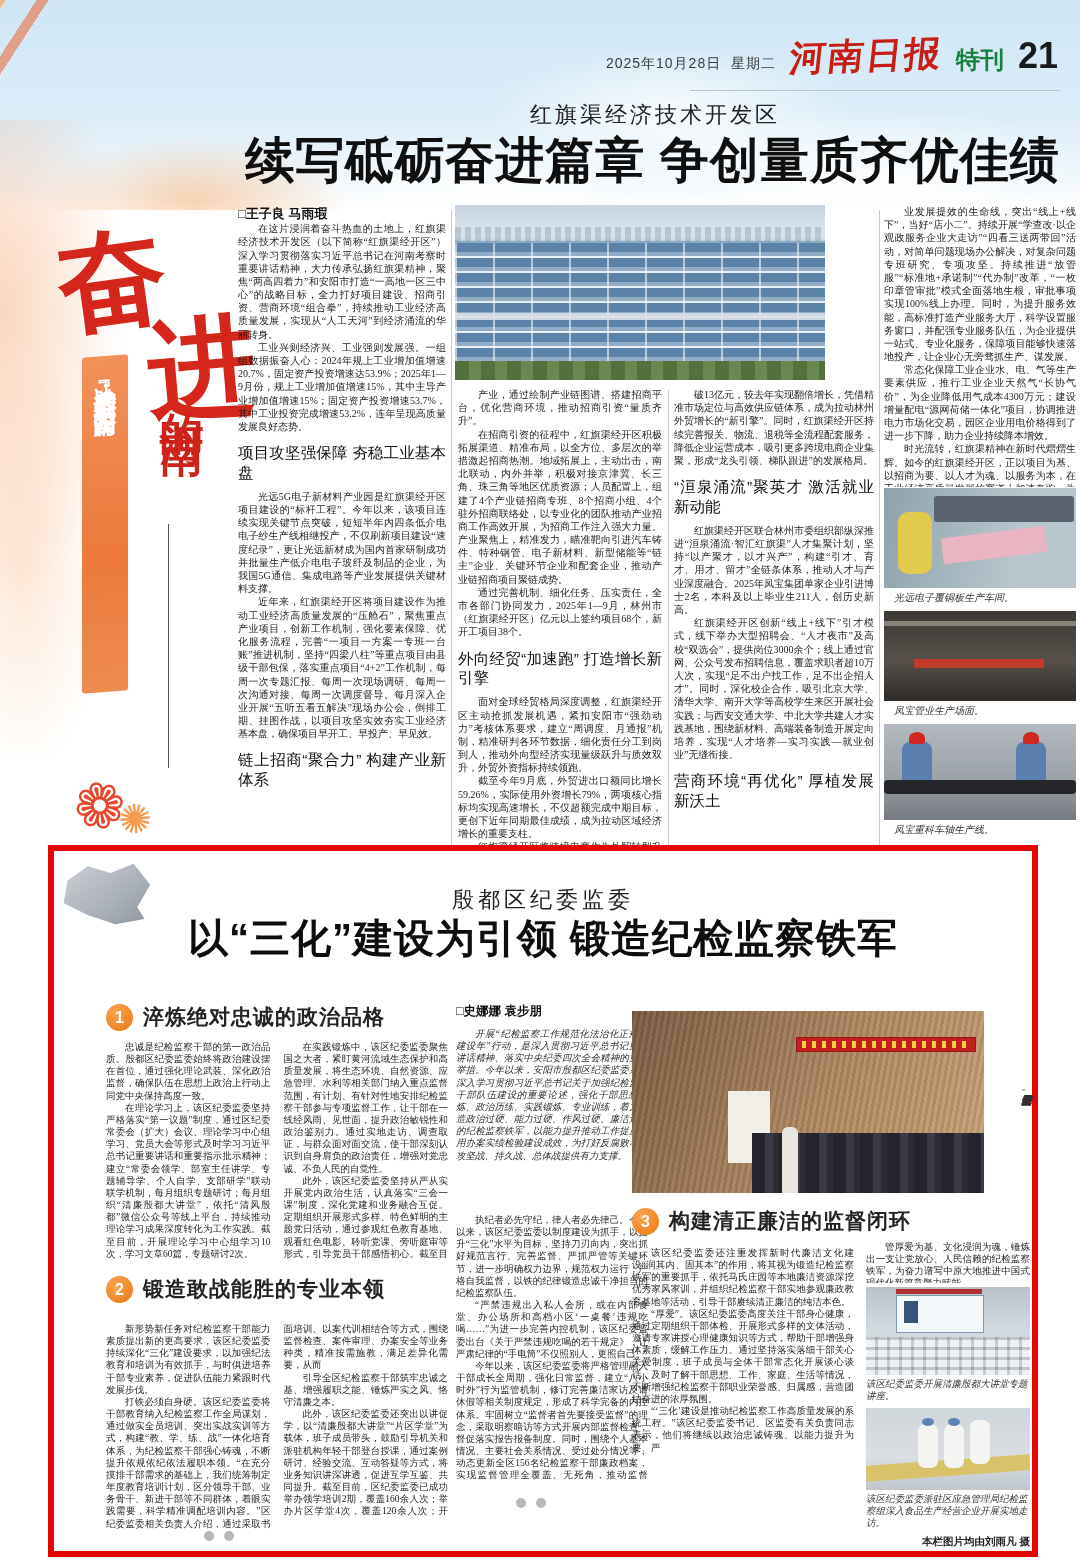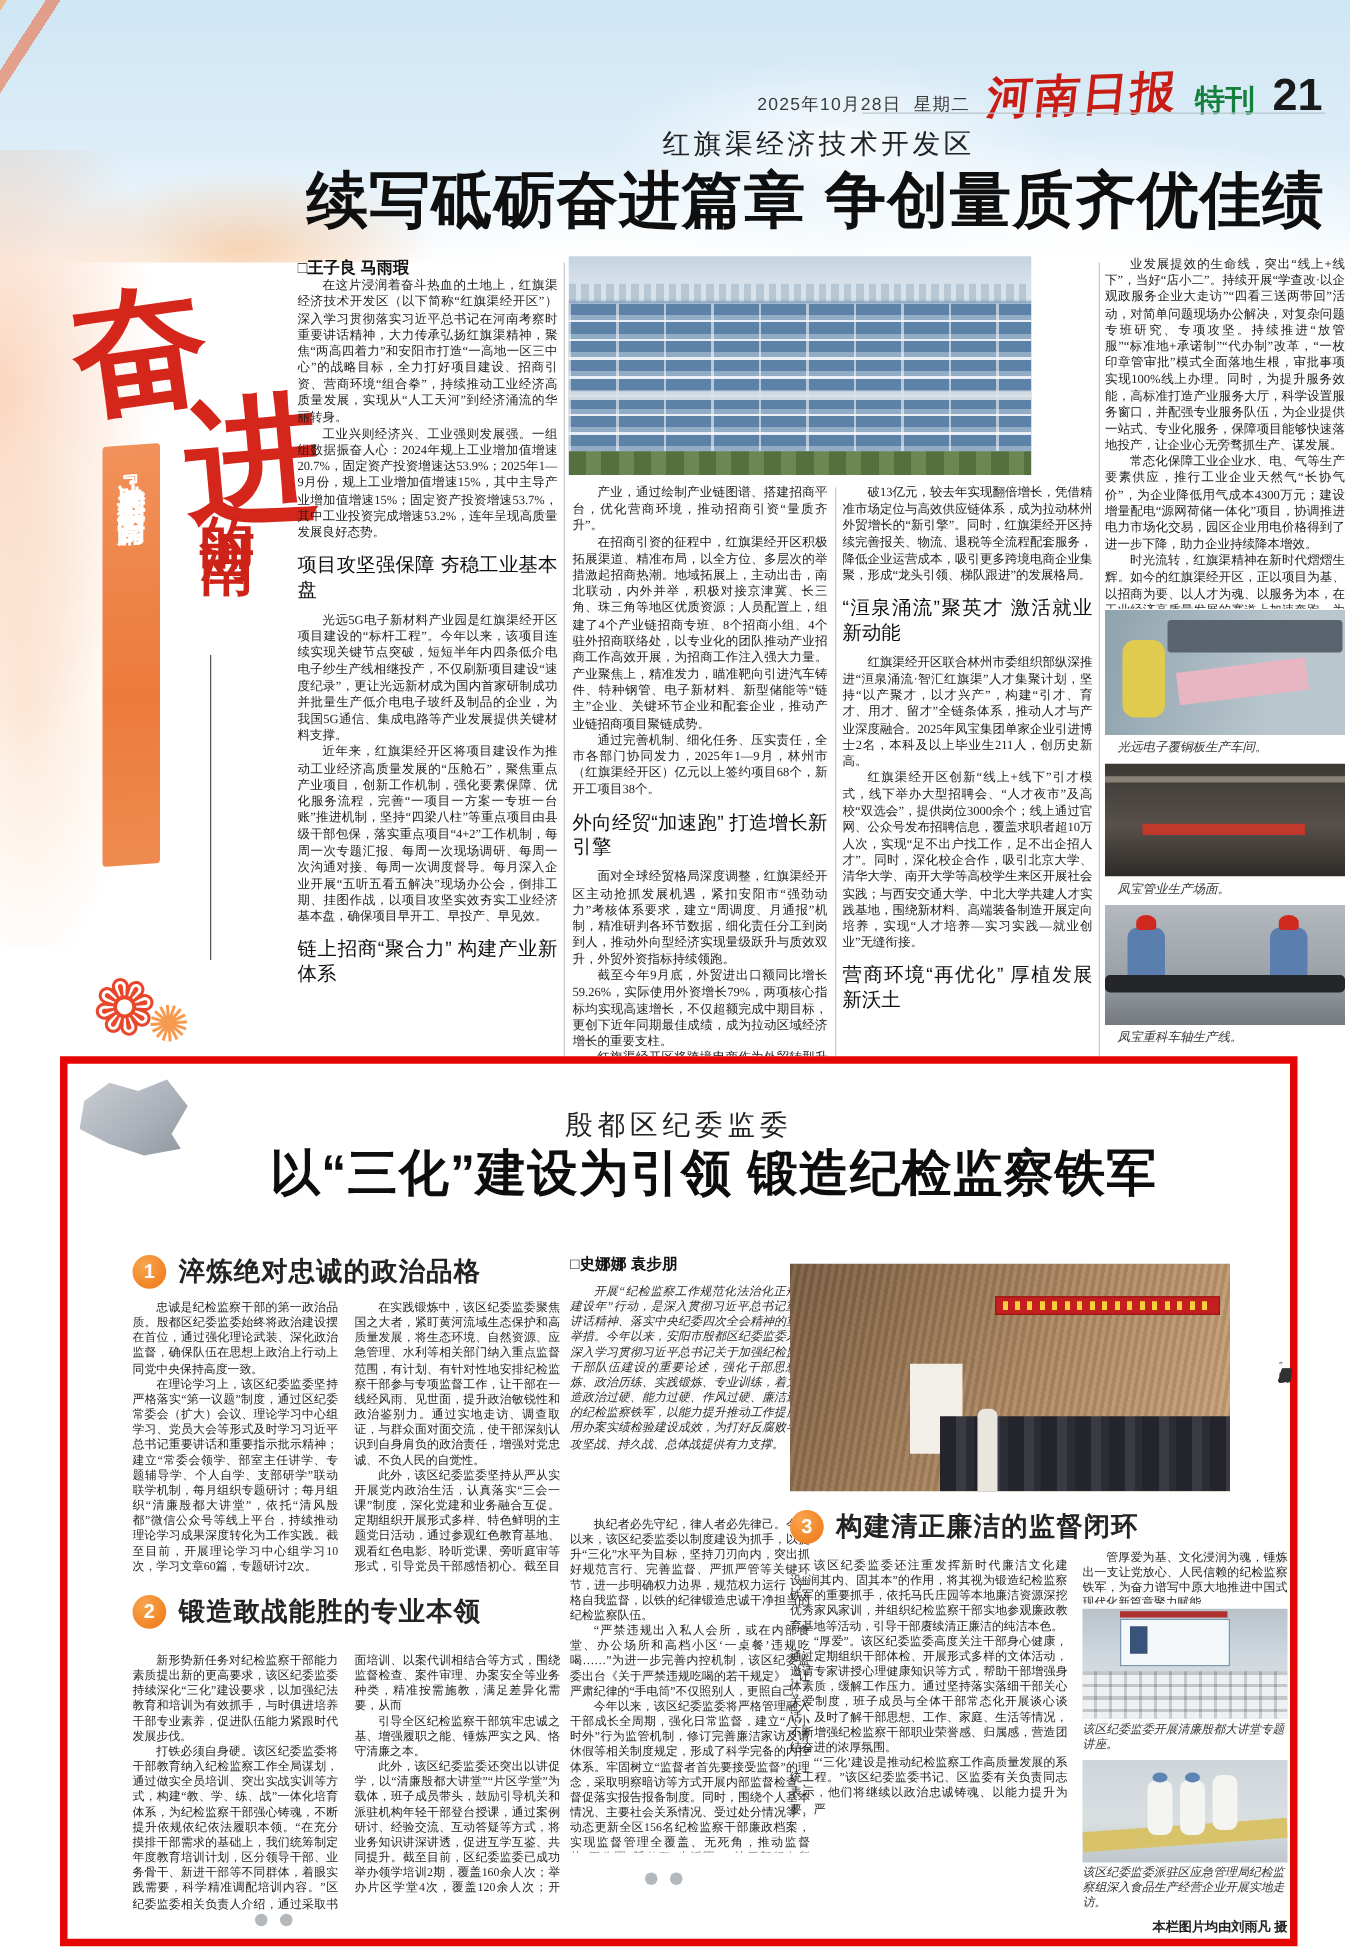--- a/index.html
+++ b/index.html
@@ -17,21 +17,21 @@
   .brush1{left:-40px;top:-30px;width:300px;height:340px;
           background:linear-gradient(115deg, rgba(240,120,60,.85) 0 14px, rgba(240,120,60,0) 14px 30px,
                      rgba(246,166,98,.7) 30px 44px, rgba(246,166,98,0) 44px 70px,
                      rgba(238,100,52,.55) 70px 80px, rgba(238,100,52,0) 80px);
           transform:rotate(8deg);}
   .brush2{left:0;top:120px;width:230px;height:640px;
           background:
            radial-gradient(180px 420px at 0% 30%, rgba(242,148,88,.38), rgba(242,148,88,0) 70%),
            radial-gradient(120px 300px at 10% 70%, rgba(250,200,160,.4), rgba(250,200,160,0) 70%);}
   
-  .masthead{position:absolute;right:22px;top:52px;display:flex;align-items:baseline;gap:14px;}
+  .masthead{position:absolute;right:22px;top:32px;display:flex;align-items:baseline;gap:14px;}
   .m-date{font-size:14px;color:#3a3a3a;letter-spacing:1px;font-family:"Liberation Sans",sans-serif;}
   .m-brand{font-size:36px;font-weight:900;color:#c81d14;transform:skewX(-8deg) rotate(-2deg);
            font-family:"Liberation Serif",serif;letter-spacing:2px;}
   .m-edition{font-size:24px;font-weight:900;color:#15803d;font-family:"Liberation Sans",sans-serif;}
   .m-page{font-size:36px;font-weight:700;color:#1a1a1a;font-family:"Liberation Sans",sans-serif;}
   .m-rule{position:absolute;left:690px;top:90px;width:370px;height:1px;background:#b9c4cc;}
   
   .kicker{position:absolute;left:240px;top:100px;width:830px;text-align:center;
           font-size:22px;color:#222;letter-spacing:3px;font-family:"Liberation Sans",sans-serif;}
   .headline{position:absolute;left:225px;top:128px;width:855px;text-align:center;margin:0;
@@ -92,21 +92,21 @@
   
   .report{position:absolute;left:48px;top:845px;width:978px;height:700px;border:6px solid #e60505;
           background:#fff;}
   .map3d{position:absolute;left:6px;top:10px;width:92px;height:66px;
          background:linear-gradient(140deg,#cdd1d6 0,#aab0b8 60%,#8e949c 100%);
          clip-path:polygon(8% 30%,30% 8%,55% 18%,80% 4%,98% 36%,84% 70%,92% 88%,60% 96%,30% 82%,4% 64%);}
   .r-kicker{position:absolute;left:0;top:34px;width:100%;text-align:center;font-size:22px;
             letter-spacing:4px;color:#222;font-family:"Liberation Sans",sans-serif;}
   .r-headline{position:absolute;left:0;top:60px;width:100%;text-align:center;margin:0;
               font-size:40px;font-weight:900;color:#0d0d0d;letter-spacing:1px;
-              font-family:"Liberation Sans",sans-serif;padding-left:28px;}
+              font-family:"Liberation Sans",sans-serif;}
   .sec-head{display:flex;align-items:center;gap:10px;font-family:"Liberation Sans",sans-serif;}
   .secnum{width:27px;height:27px;border-radius:50%;flex:0 0 27px;
           background:radial-gradient(circle at 35% 30%,#f9a44f,#ee7612);
           color:#fff;font-weight:700;text-align:center;line-height:27px;font-size:16px;}
   .sec-title{font-size:21px;font-weight:900;color:#232323;letter-spacing:1px;}
   .rtext{font-size:9.5px;line-height:1.28;text-align:justify;color:#1d1d1d;overflow:hidden;}
   .rtext p{margin:0;text-indent:2em;}
   .twocol{column-count:2;column-gap:13px;}
   .r-byline{font-weight:700;font-size:12.5px;font-family:"Liberation Sans",sans-serif;color:#111;margin:0 0 8px 0;}
   .intro{font-style:italic;color:#2c2c2c;}

